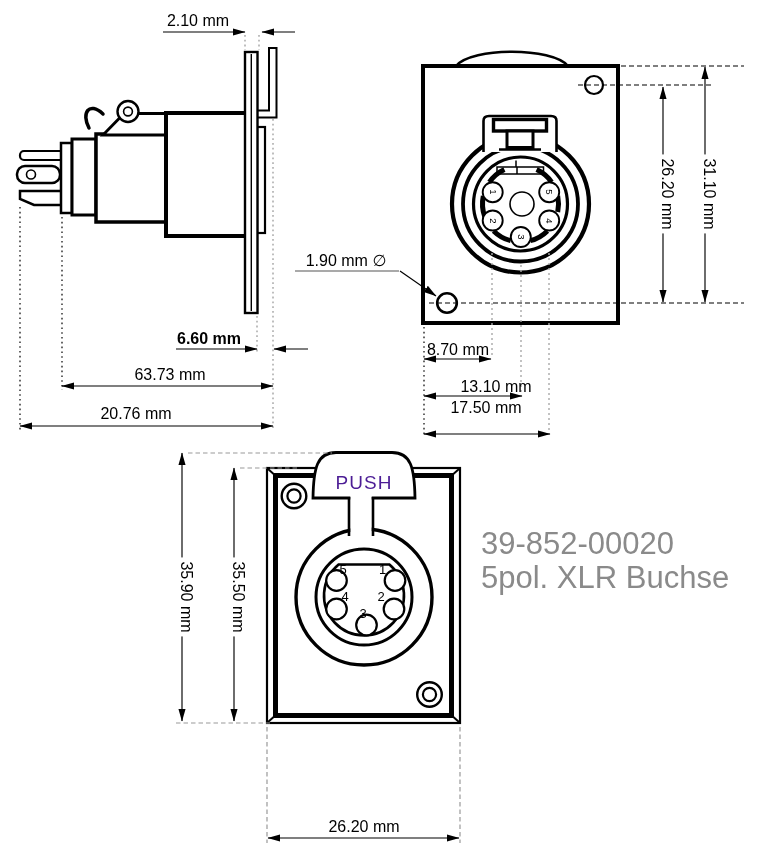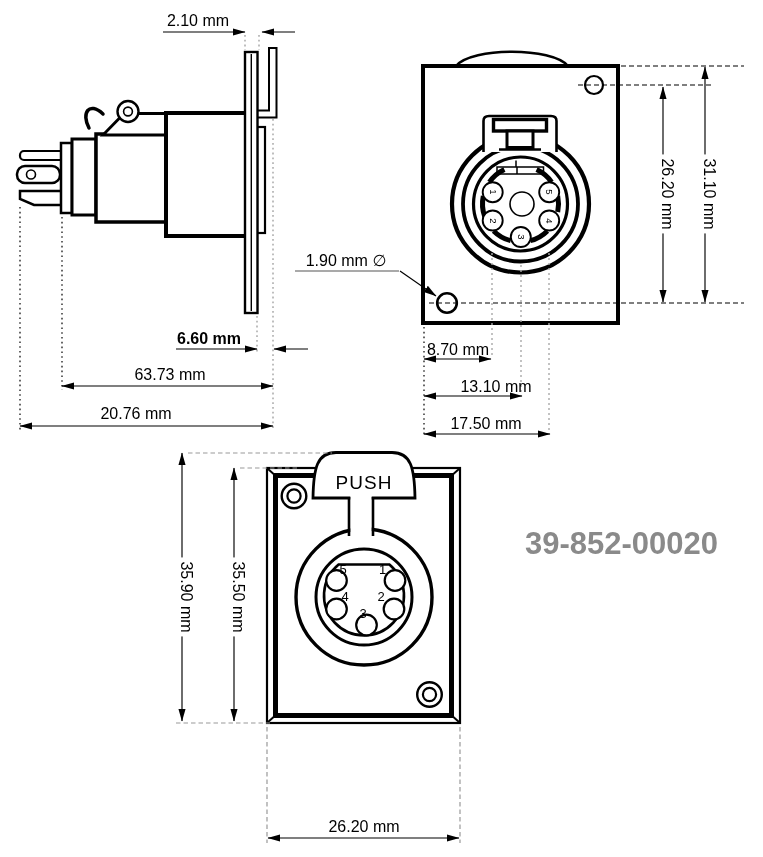--- a/index.html
+++ b/index.html
@@ -5,24 +5,24 @@
   html,body{margin:0;padding:0;background:#fff;}
   #canvas{position:relative;width:763px;height:857px;background:#fff;overflow:hidden;
           font-family:"Liberation Sans","DejaVu Sans",sans-serif;}
   #linework{position:absolute;left:0;top:0;}
   .dim{position:absolute;font-size:16px;color:#000;white-space:nowrap;
        transform:translate(-50%,-50%);line-height:1;}
   .dim.vert{transform:translate(-50%,-50%) rotate(90deg);background:#fff;padding:2px 4px;}
   .pin-num{position:absolute;font-size:13px;color:#000;white-space:nowrap;
        transform:translate(-50%,-50%);line-height:1;}
   .pin-num.small{font-size:9.5px;transform:translate(-50%,-50%) rotate(90deg);}
-  .push{position:absolute;font-size:19px;letter-spacing:1px;color:#000000;
+  .push{position:absolute;font-size:19px;letter-spacing:1px;color:#4c1d95;
         transform:translate(-50%,-50%);line-height:1;}
-  .parttext{position:absolute;font-size:31px;font-weight:bold;color:#8a8a8a;
-        white-space:nowrap;line-height:1;margin-left:44px;}
+  .parttext{position:absolute;font-size:31px;font-weight:normal;color:#8a8a8a;
+        white-space:nowrap;line-height:1;}
 </style>
 </head>
 <body>
 
 <div id="canvas">
 
 <svg id="linework" width="763" height="857" viewBox="0 0 763 857">
   <defs>
     <marker id="arw" viewBox="0 0 12 8" markerWidth="13" markerHeight="9" refX="11.5" refY="4" orient="auto-start-reverse" markerUnits="userSpaceOnUse">
       <path d="M0,0.6 L12,4 L0,7.4 Z" fill="#000"></path>
@@ -153,34 +153,35 @@
 <div class="dim" style="left:198px;top:21px;">2.10 mm</div>
 <div class="dim" style="left:209px;top:339px;font-weight:bold;">6.60 mm</div>
 <div class="dim" style="left:170px;top:375px;">63.73 mm</div>
 <div class="dim" style="left:136px;top:414px;">20.76 mm</div>
 
 <div class="dim" style="left:346px;top:261px;">1.90 mm ∅</div>
 <div class="dim vert" style="left:667px;top:194px;">26.20 mm</div>
 <div class="dim vert" style="left:709px;top:194px;">31.10 mm</div>
 <div class="dim" style="left:458px;top:350px;">8.70 mm</div>
 <div class="dim" style="left:474px;top:387px;margin-left:22px;">13.10 mm</div>
-<div class="dim" style="left:486px;top:424px;">17.50 mm</div>
+<div class="dim" style="left:486px;top:408px;">17.50 mm</div>
 
 <div class="pin-num small" style="left:492.7px;top:192px;">1</div>
 <div class="pin-num small" style="left:549.2px;top:192px;">5</div>
 <div class="pin-num small" style="left:492.7px;top:220.5px;">2</div>
 <div class="pin-num small" style="left:549.2px;top:220.5px;">4</div>
 <div class="pin-num small" style="left:520.8px;top:237px;">3</div>
 
 <div class="push" style="left:364px;top:482px;">PUSH</div>
 <div class="dim vert" style="left:186px;top:597px;">35.90 mm</div>
 <div class="dim vert" style="left:238px;top:597px;">35.50 mm</div>
 <div class="dim" style="left:364px;top:827px;">26.20 mm</div>
 
 <div class="pin-num" style="left:343px;top:569px;">5</div>
 <div class="pin-num" style="left:382.5px;top:569px;">1</div>
 <div class="pin-num" style="left:345px;top:596px;">4</div>
 <div class="pin-num" style="left:381px;top:596px;">2</div>
 <div class="pin-num" style="left:363px;top:613px;">3</div>
 
 <div class="parttext" style="left:481px;top:528px;">39-852-00020</div>
+<div class="parttext" style="left:481px;top:562px;">5pol. XLR Buchse</div>
 
 </div>
 
 </body></html>

